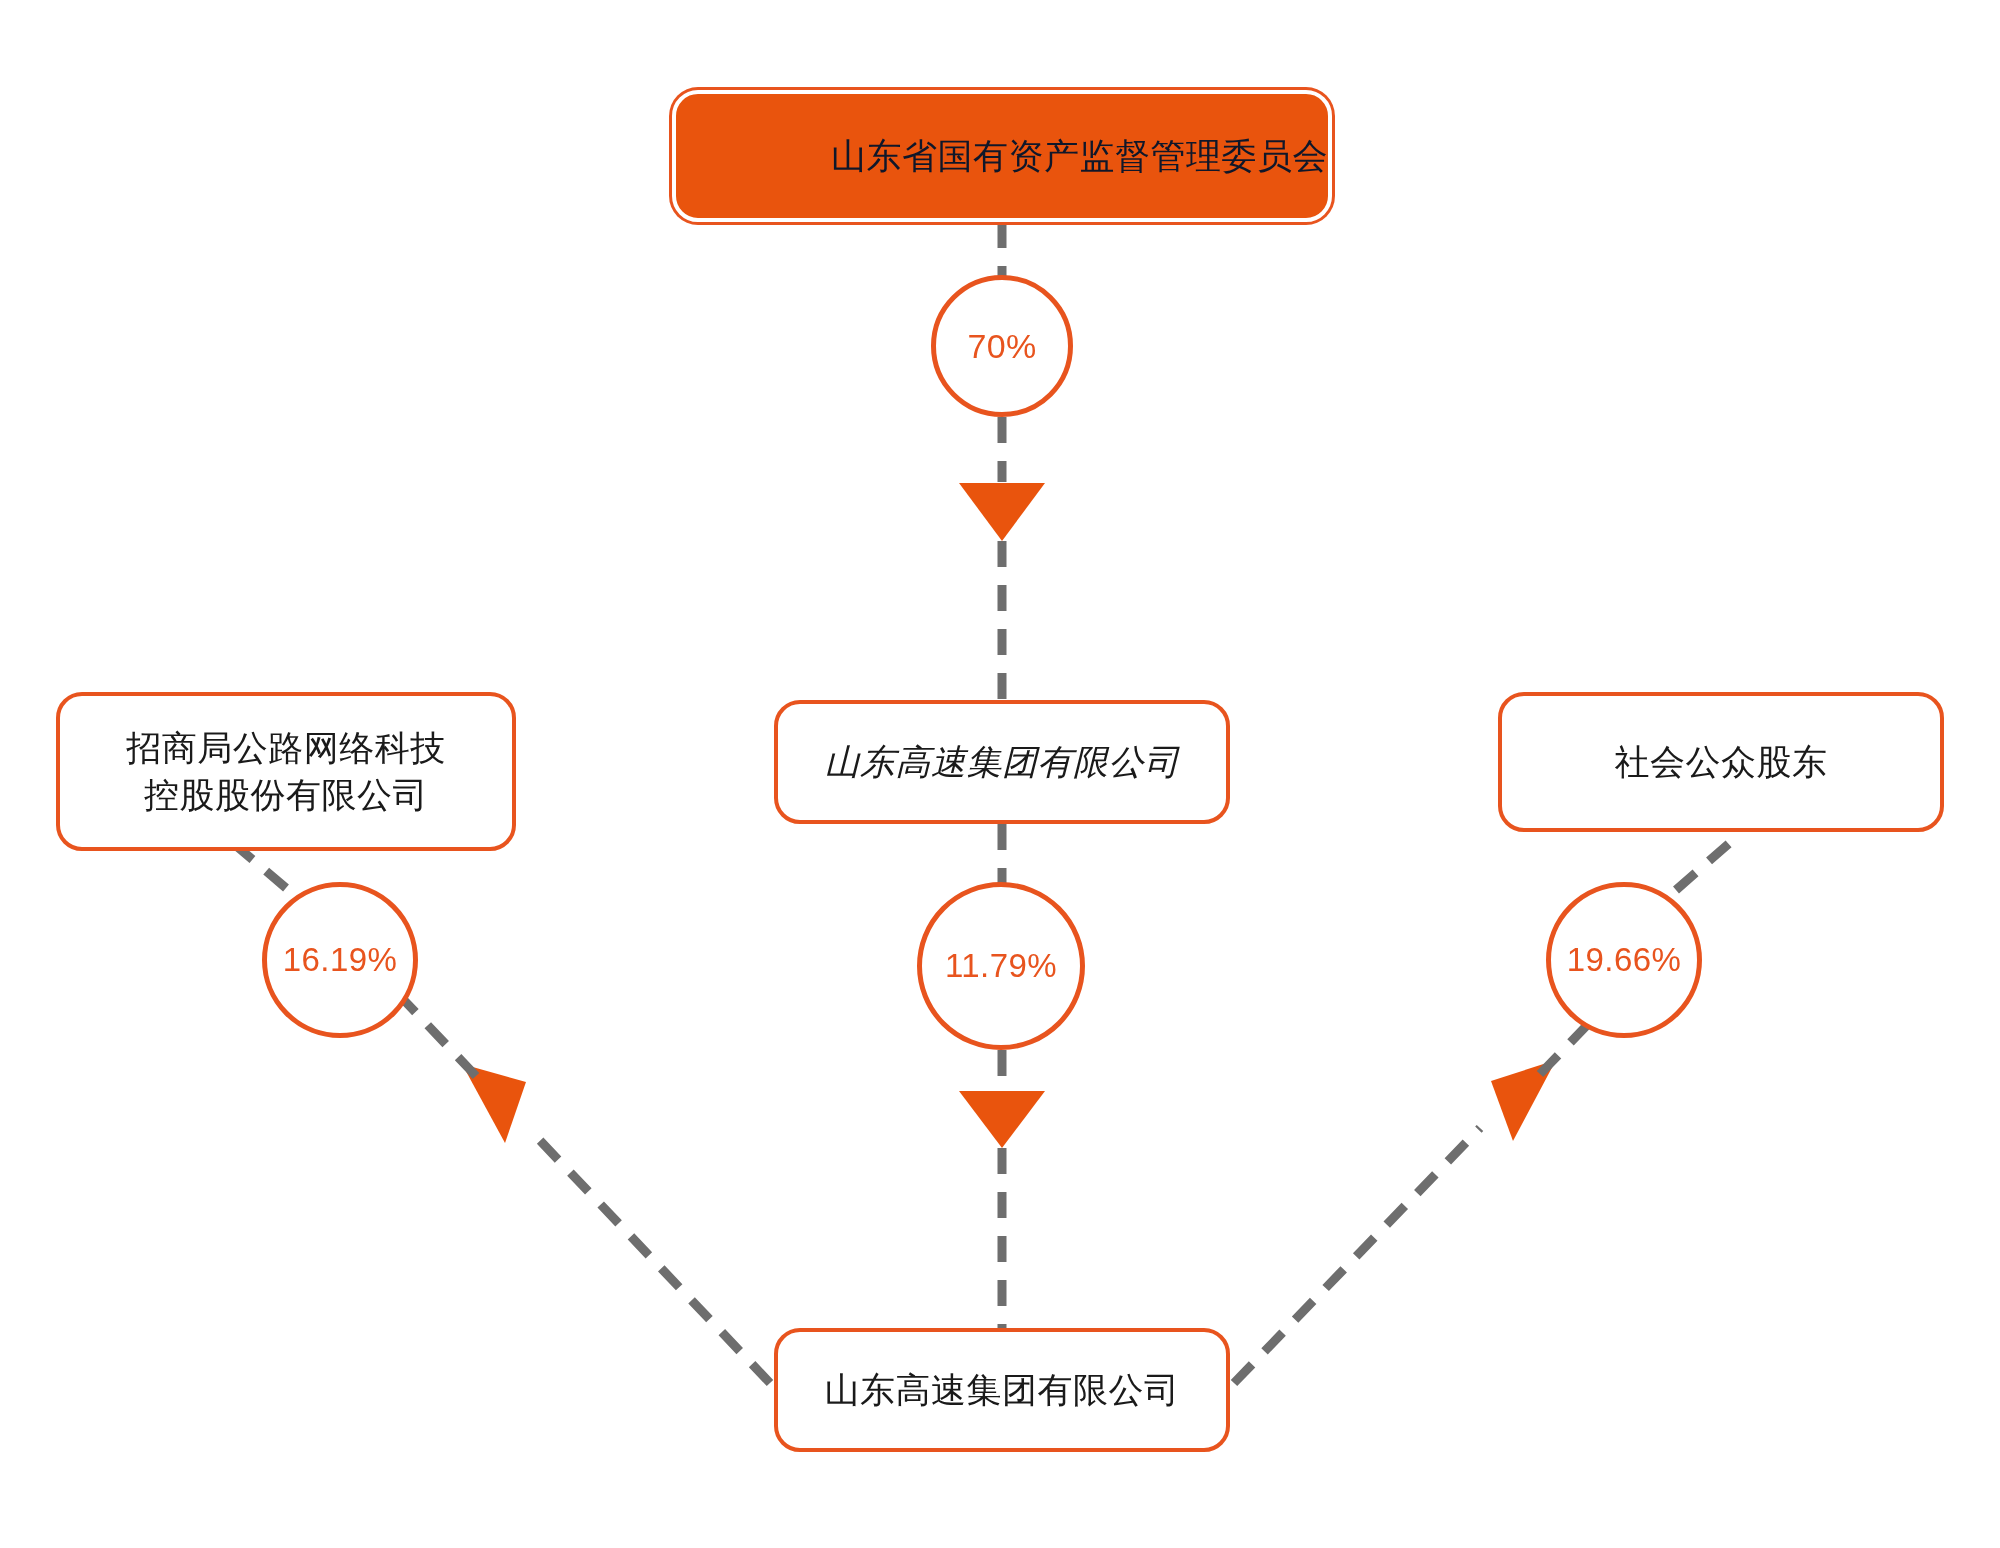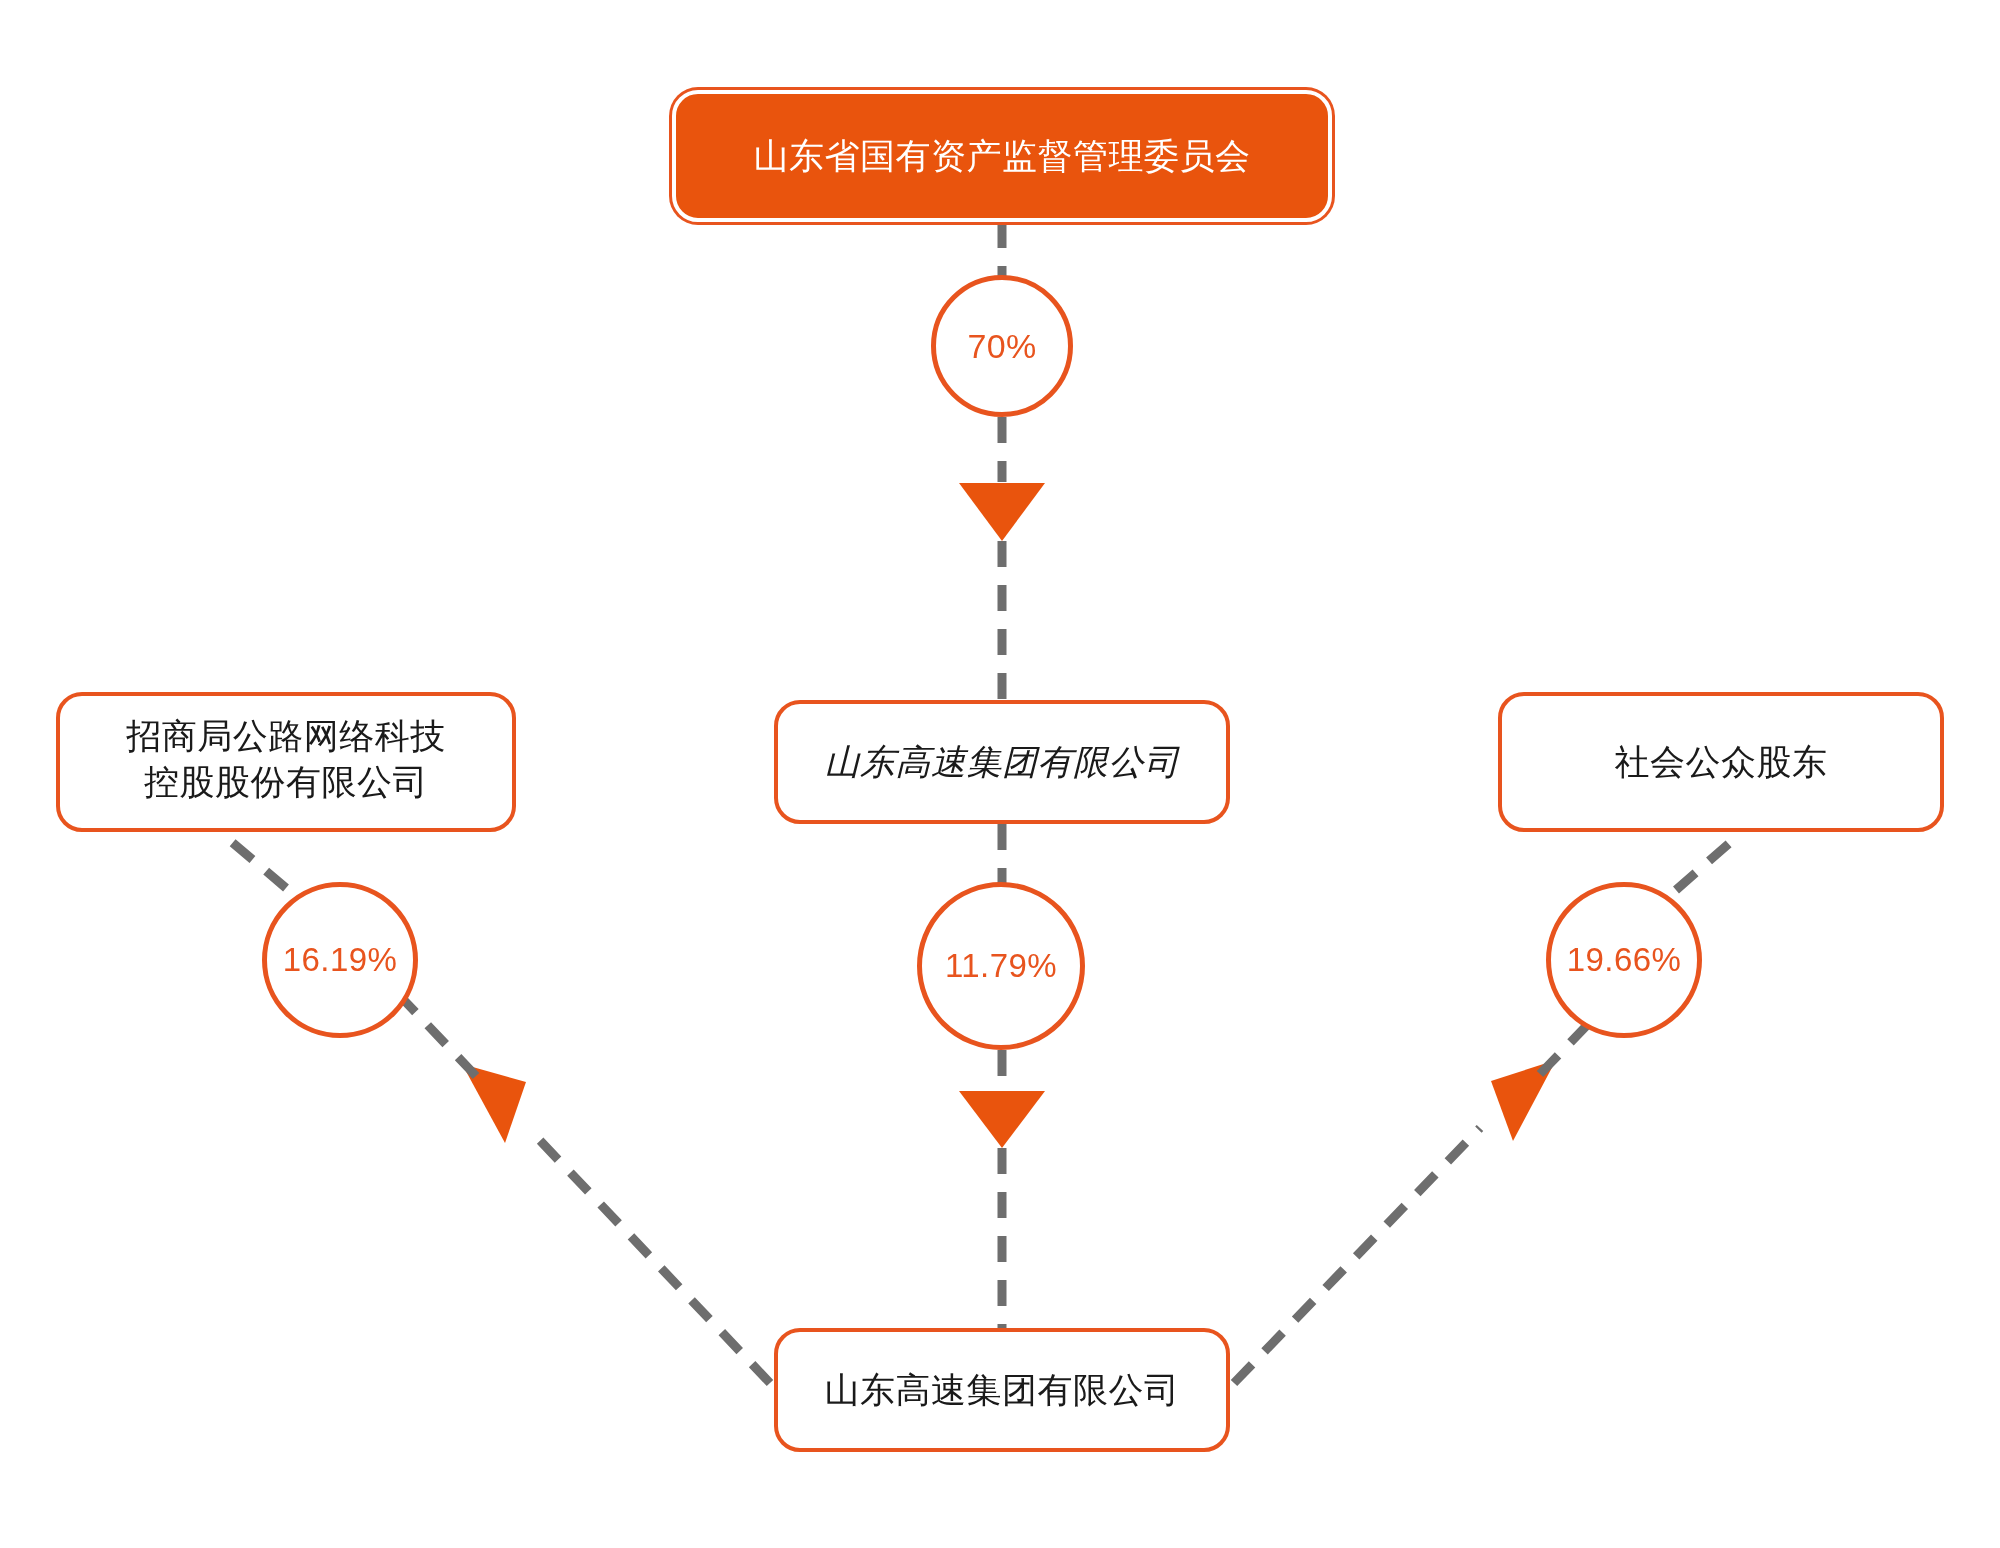--- a/index.html
+++ b/index.html
@@ -44,46 +44,46 @@
     z-index: 3;
   }
   .node .label {
     display: block;
     white-space: pre-line;
   }
 
   
   .node.filled {
     background: #E9540D;
-    color: #ffffff;
+    color: #0f172a;
     border: 4px solid #ffffff;
     box-shadow: 0 0 0 3px #E8541E;
+    justify-content: flex-end;
   }
 
   #node-sasac {
     left: 672px; top: 90px;
     width: 660px; height: 132px;
     font-size: 35px;
   }
   #node-group {
     left: 774px; top: 700px;
     width: 456px; height: 124px;
     font-size: 35px;
     font-style: italic;
   }
   #node-listco {
     left: 774px; top: 1328px;
     width: 456px; height: 124px;
     font-size: 35px;
   }
   #node-cmhk {
     left: 56px; top: 692px;
-    width: 460px; height: 140px;
+    width: 460px; height: 159px;
     font-size: 35px;
-    font-family: Liberation Mono, monospace;
   }
   #node-public {
     left: 1498px; top: 692px;
     width: 446px; height: 140px;
     font-size: 35px;
   }
 
   
   .pct {
     position: absolute;

